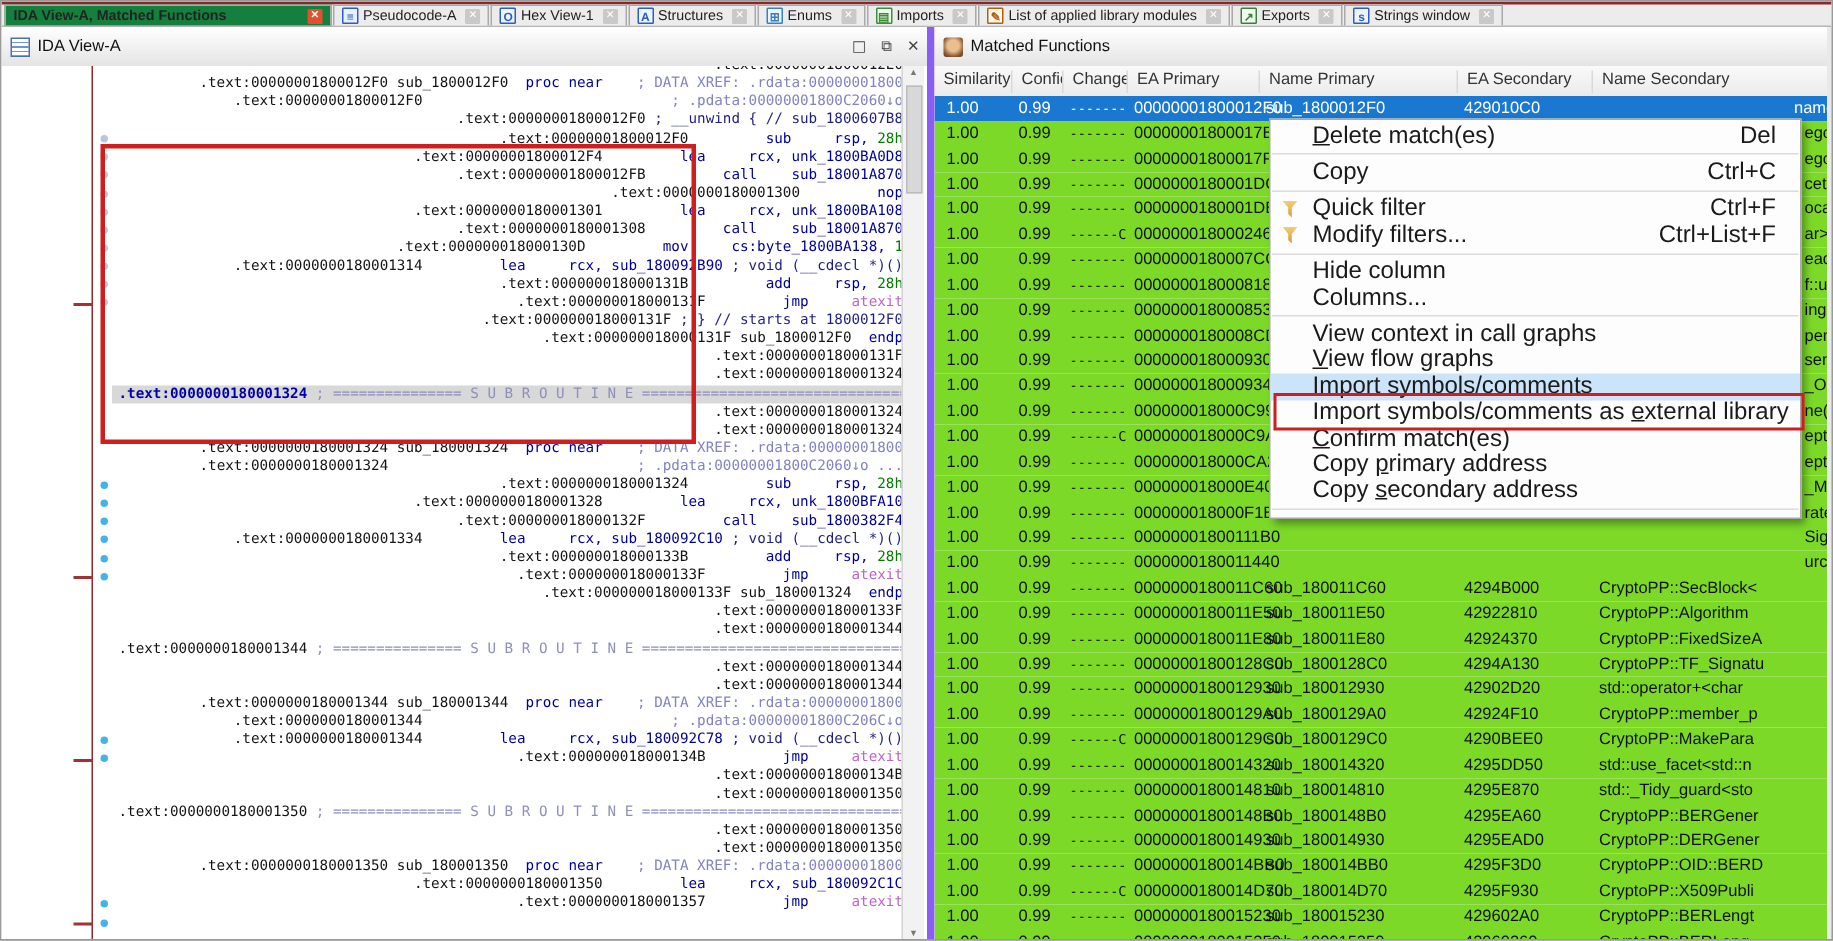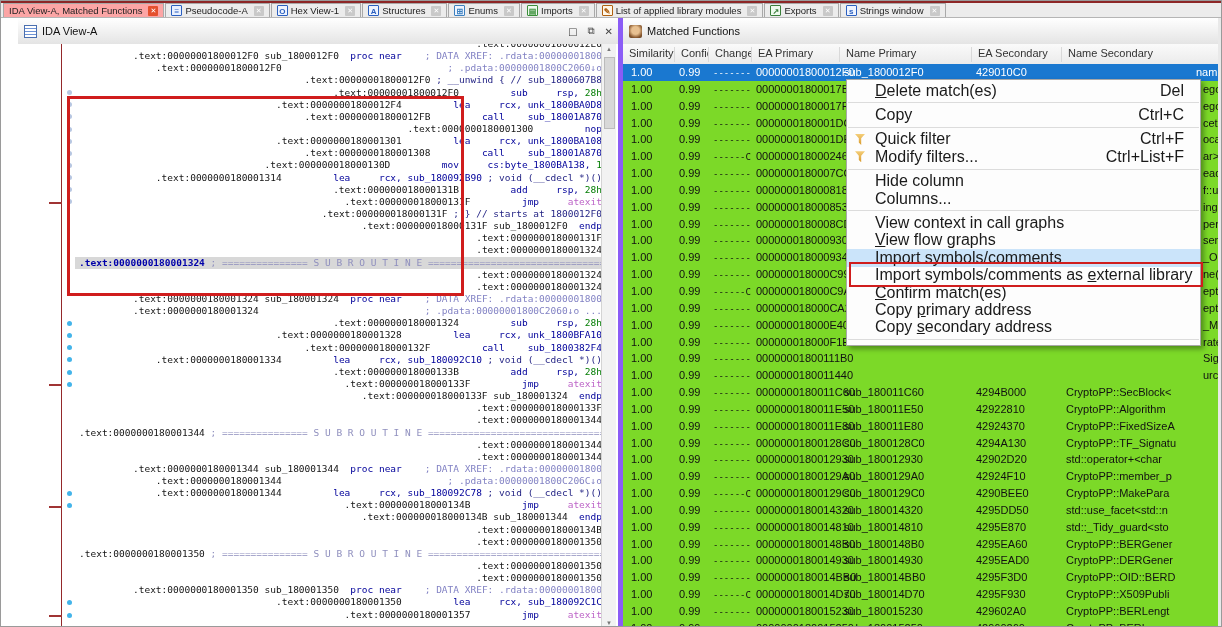--- a/index.html
+++ b/index.html
@@ -5,39 +5,39 @@
   html,body{margin:0;padding:0;background:#888;}
   #screen{position:relative;width:1222px;height:627px;background:#e9e9e9;overflow:hidden;
           font-family:"Liberation Sans",sans-serif;border:1px solid #9a9a9a;box-sizing:border-box;}
 
   
   #tabbar{position:absolute;left:0;top:0;width:100%;height:17px;background:#ececec;
           border-top:2px solid #8d2626;border-bottom:1px solid #b5b5b5;box-sizing:border-box;
           display:flex;align-items:stretch;padding-left:2px;}
   .tab{display:inline-flex;align-items:center;padding:0 5px;border:1px solid #a9a9a9;border-bottom:none;
        background:#ececec;font-size:9.5px;color:#222;margin-right:1px;white-space:nowrap;}
-  .tab.active{background:#fca5a5;font-weight:normal;}
+  .tab.active{background:#15803d;font-weight:bold;gap:48px;}
   .ticon{display:inline-block;width:11px;height:11px;border:1px solid;font-size:8px;line-height:11px;
          text-align:center;font-weight:bold;margin-right:3px;box-sizing:border-box;border-radius:1px;}
   .tclose{display:inline-block;width:10px;height:10px;background:#c9c9c9;color:#fff;font-size:7px;
           line-height:10px;text-align:center;margin-left:6px;border-radius:1px;}
   .tclose.red{background:#e4502e;}
 
   
   .ptitle{height:26px;display:flex;align-items:center;padding:0 6px;
           background:linear-gradient(#ffffff,#e4e4e4);border-bottom:1px solid #b4b4b4;font-size:11px;color:#111;}
   .picon{display:inline-block;width:13px;height:13px;margin-right:5px;box-sizing:border-box;}
   .picon.doc{background:#fff;border:1px solid #4a6fb0;
              background-image:repeating-linear-gradient(#fff 0 2px,#6e93d6 2px 3px);}
   .picon.face{border-radius:2px;background:radial-gradient(circle at 50% 42%,#e8c090 38%,#8a5a30 72%,#5a3a20 100%);}
   .wbtns{margin-left:auto;display:flex;align-items:center;}
   .wbtn{font-size:10px;color:#444;margin-left:10px;font-family:"DejaVu Sans",sans-serif;}
 
   #leftpane{position:absolute;left:0;top:17px;width:619px;height:610px;background:#fff;
-            border-right:1px solid #a6a6a6;box-sizing:border-box;padding-left:17px;}
+            border-right:1px solid #a6a6a6;box-sizing:border-box;}
   #rightpane{position:absolute;left:617px;top:17px;width:600px;height:610px;background:#fff;
              border-left:5px solid #8b5cf6;box-sizing:border-box;}
 
   
   .pbody{position:absolute;left:0;top:26px;right:0;bottom:0;background:#fff;overflow:hidden;}
   .vline{position:absolute;left:60px;top:0;bottom:0;width:1px;background:#93282a;z-index:0;}
   #disasm{position:absolute;left:0;top:0;width:601px;bottom:0;z-index:1;
           font-family:"DejaVu Sans Mono",monospace;font-size:9.5px;}
   .dline{height:12.15px;line-height:12.15px;white-space:pre;padding-left:78px;overflow:hidden;text-align:right;}
   .dline:first-child{margin-top:-6px;}
@@ -185,21 +185,20 @@
           <div class="dline"><span class="sa">.text:000000018000133F</span><span class="sn"> sub_180001324  </span><span class="si">endp</span></div>
           <div class="dline"><span class="sa">.text:000000018000133F</span></div>
           <div class="dline"><span class="sa">.text:0000000180001344</span></div>
           <div class="dline"><span class="sa">.text:0000000180001344</span><span class="ss"> ; =============== S U B R O U T I N E =======================================================</span></div>
           <div class="dline"><span class="sa">.text:0000000180001344</span></div>
           <div class="dline"><span class="sa">.text:0000000180001344</span></div>
           <div class="dline"><span class="sa">.text:0000000180001344</span><span class="sn"> sub_180001344  </span><span class="si">proc near</span><span class="sc">    ; DATA XREF: .rdata:00000001800</span></div>
           <div class="dline"><span class="sa">.text:0000000180001344</span><span class="sc">                             ; .pdata:00000001800C206C↓o</span></div>
           <div class="dline"><span class="sa">.text:0000000180001344</span><span class="si">         lea     rcx, sub_180092C78</span><span class="sd"> ; void (__cdecl *)()</span></div>
           <div class="dline"><span class="sa">.text:000000018000134B</span><span class="si">         jmp     </span><span class="se">atexit</span></div>
-          <div class="dline"><span class="sa">.text:000000018000134B</span><span class="sn"> sub_180001344  </span><span class="si">endp</span></div>
           <div class="dline"><span class="sa">.text:000000018000134B</span></div>
           <div class="dline"><span class="sa">.text:0000000180001350</span></div>
           <div class="dline"><span class="sa">.text:0000000180001350</span><span class="ss"> ; =============== S U B R O U T I N E =======================================================</span></div>
           <div class="dline"><span class="sa">.text:0000000180001350</span></div>
           <div class="dline"><span class="sa">.text:0000000180001350</span></div>
           <div class="dline"><span class="sa">.text:0000000180001350</span><span class="sn"> sub_180001350  </span><span class="si">proc near</span><span class="sc">    ; DATA XREF: .rdata:00000001800</span></div>
           <div class="dline"><span class="sa">.text:0000000180001350</span><span class="si">         lea     rcx, sub_180092C1C</span></div>
           <div class="dline"><span class="sa">.text:0000000180001357</span><span class="si">         jmp     </span><span class="se">atexit</span></div>
         </div>
       <div id="margin">

